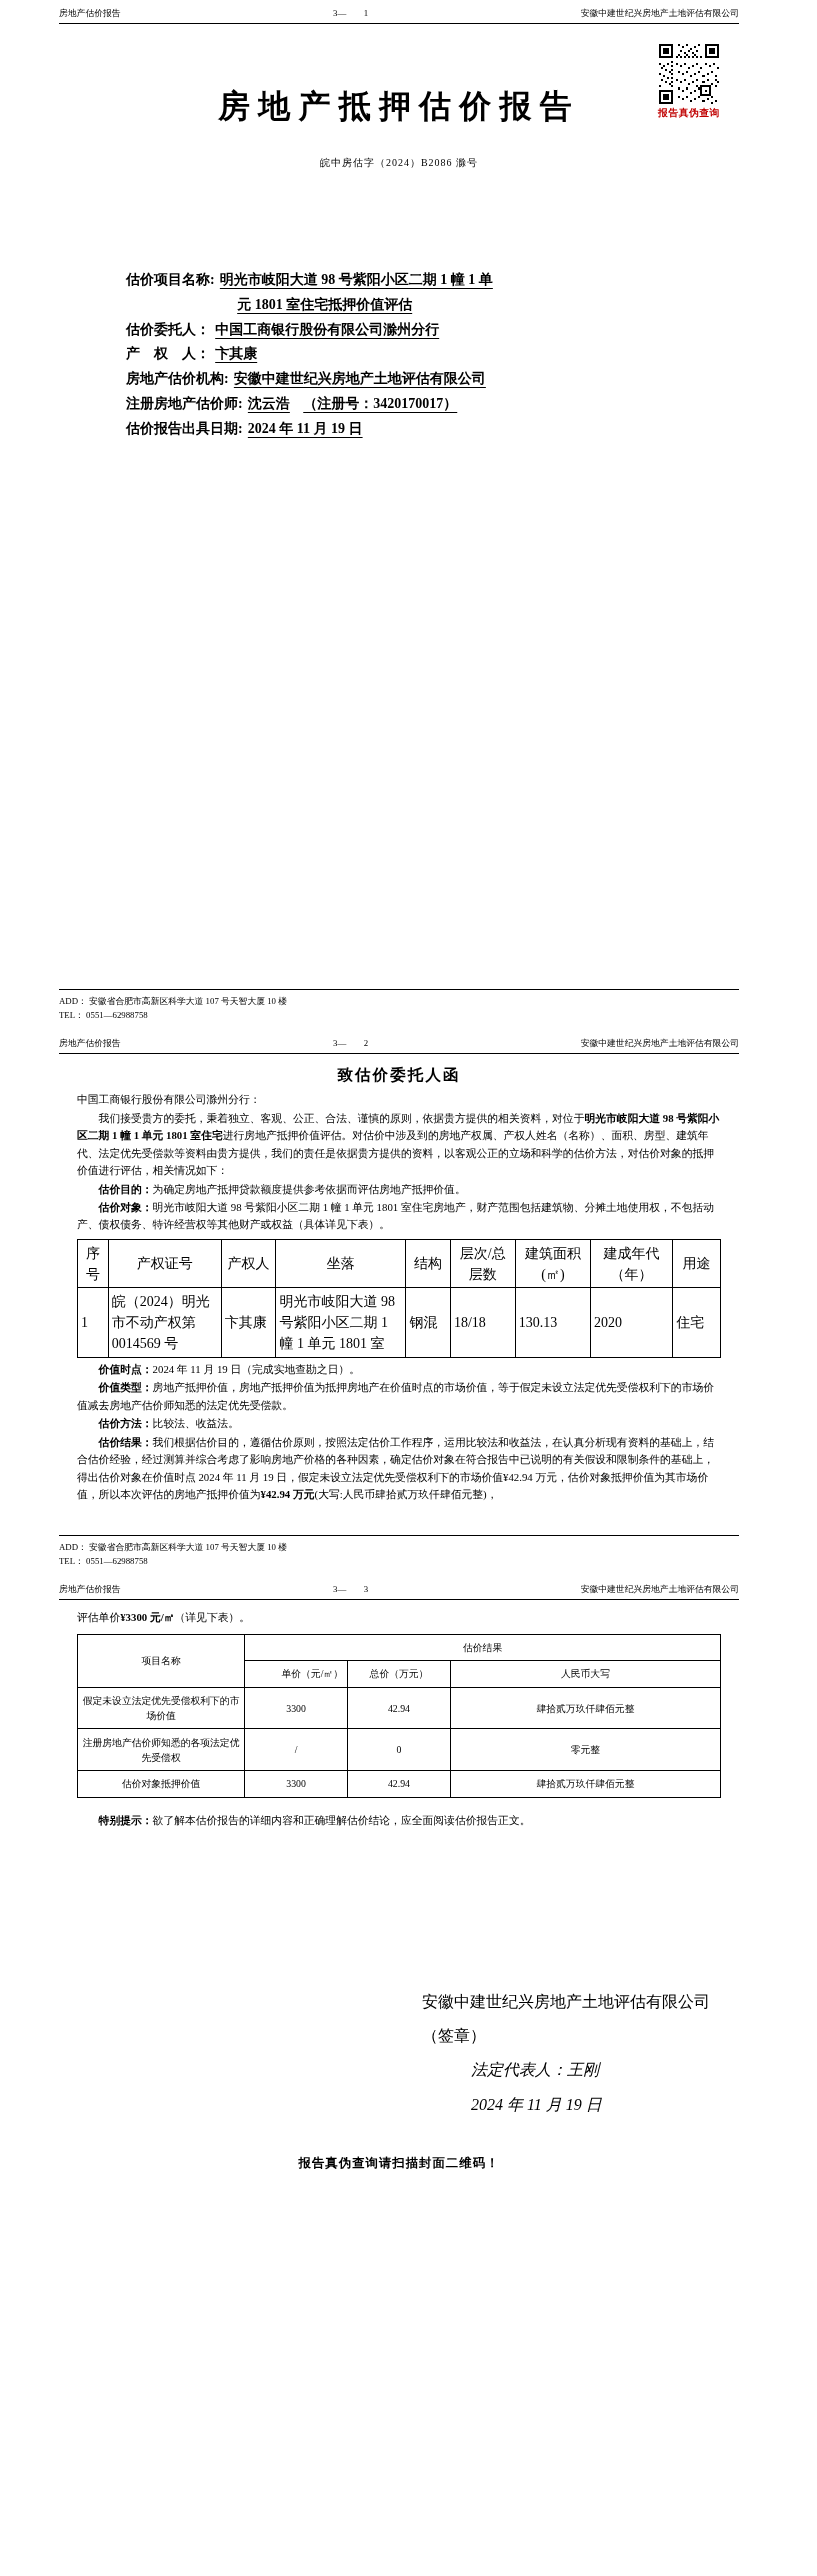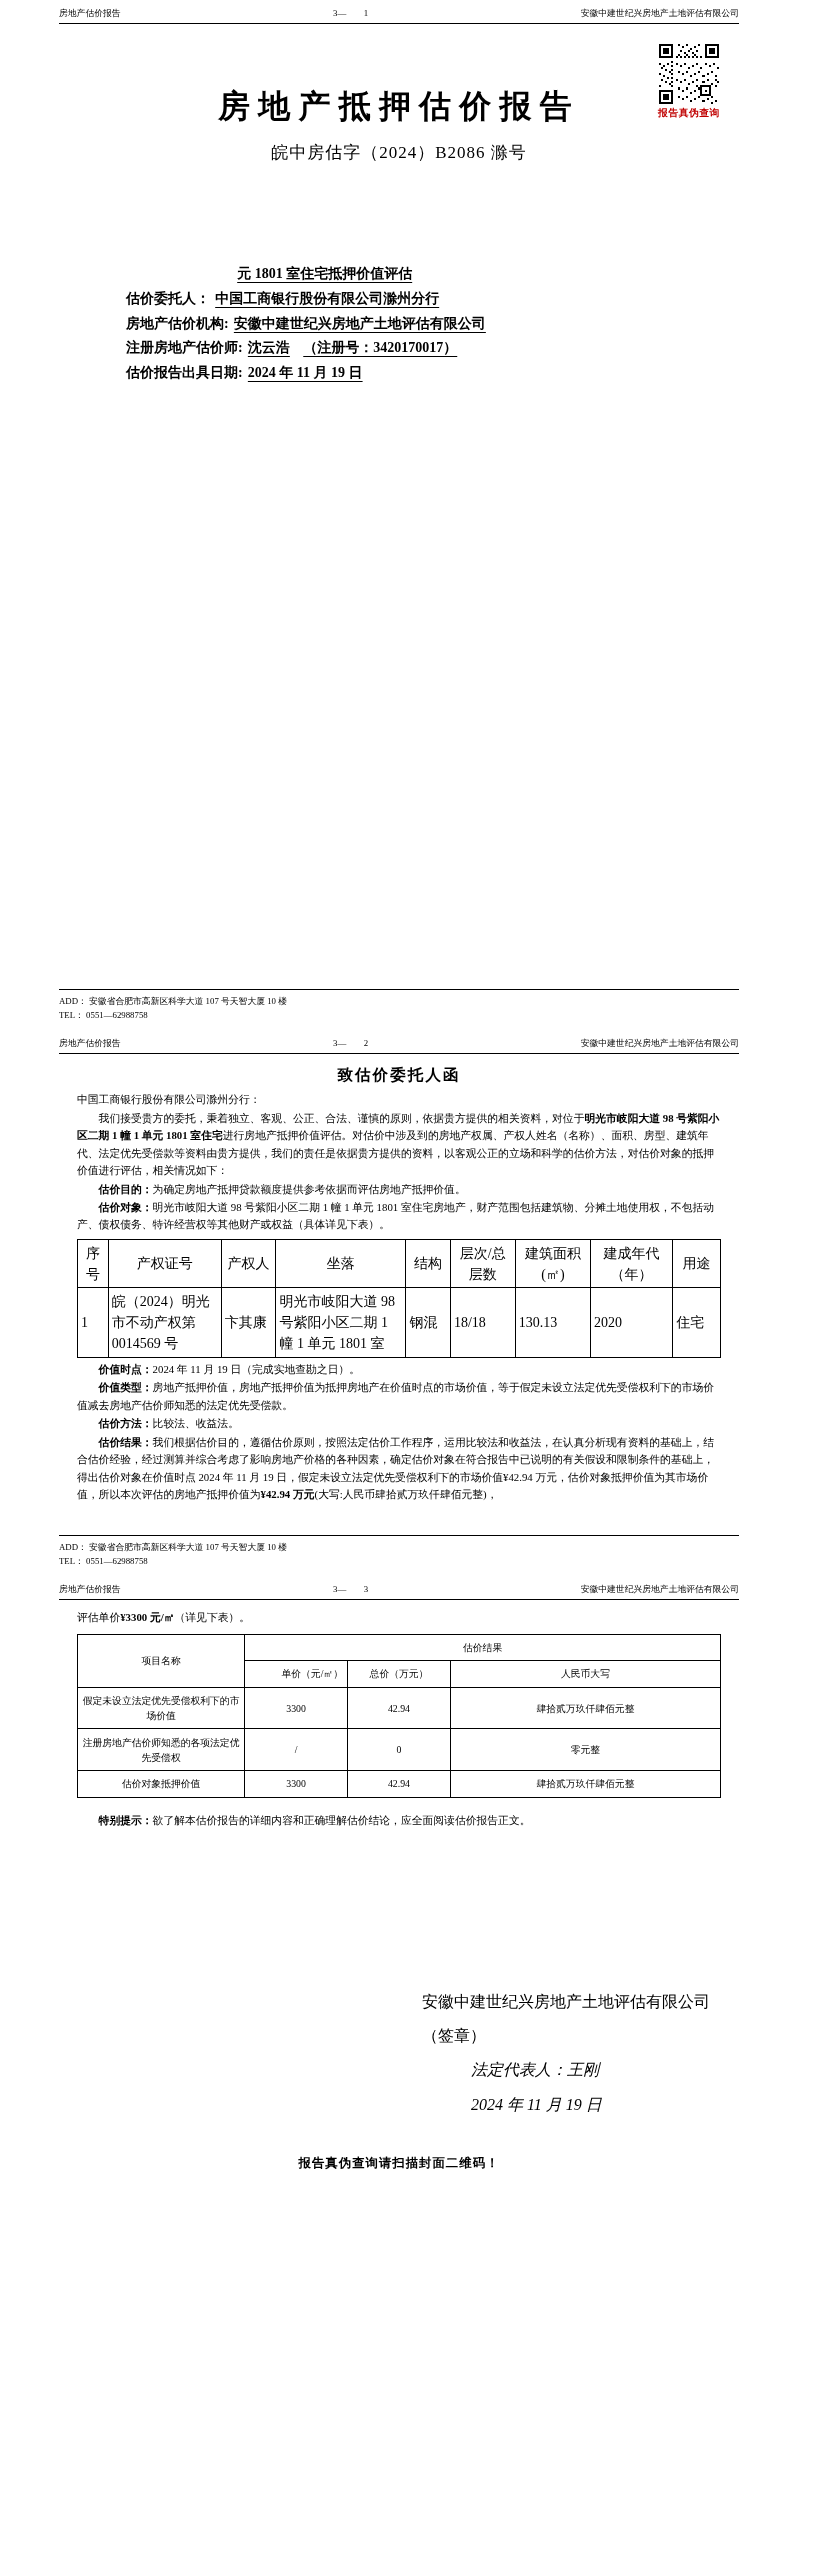--- a/index.html
+++ b/index.html
@@ -33,21 +33,21 @@
   }
 
   
   .qr-wrap { position:absolute; top:44px; right:77px; width:64px; text-align:center; }
   .qr-wrap svg { display:block; margin:0 auto; background:#fff; }
   .qr-caption { margin-top:2.6px; font-size:9.8px; font-weight:700; color:#c00000; letter-spacing:0.5px; }
   .cover-title {
     margin:61px 0 0 0; text-align:center;
     font-size:32px; font-weight:700; letter-spacing:8.2px;
   }
-  .cover-docno { margin-top:12px; text-align:center; font-size:17px; letter-spacing:1px; }
+  .cover-docno { margin-top:27px; text-align:center; font-size:10px; letter-spacing:1px; }
   .cover-form {
     margin:98px auto 0; width:546px;
     font-size:14px; font-weight:700; line-height:1.78;
   }
   .cover-form .row { white-space:nowrap; }
   .cover-form .cont { padding-left:106px; }
   .cover-form .cont2 { padding-left:126px; }
   .u { text-decoration:underline; text-underline-offset:4.1px; text-decoration-thickness:0.8px; padding:0 5.2px; }
   .gapL { margin-left:13.4px; }
 
@@ -118,25 +118,31 @@
         <path fill="#000" d="M8 6h1v1H8zM10 6h1v1h-1zM12 6h1v1h-1zM14 6h1v1h-1zM16 6h1v1h-1zM18 6h1v1h-1zM20 6h1v1h-1zM6 8h1v1H6zM6 10h1v1H6zM6 12h1v1H6zM6 14h1v1H6zM6 16h1v1H6zM6 18h1v1H6zM6 20h1v1H6zM9 0h1v1H9zM11 1h1v1h-1zM13 0h1v1h-1zM15 2h1v1h-1zM17 1h1v1h-1zM19 0h1v1h-1zM10 3h1v1h-1zM12 4h1v1h-1zM14 3h1v1h-1zM16 4h1v1h-1zM18 3h1v1h-1zM9 5h1v1H9zM13 5h1v1h-1zM17 5h1v1h-1zM0 9h1v1H0zM2 10h1v1H2zM4 9h1v1H4zM1 11h1v1H1zM3 12h1v1H3zM5 13h1v1H5zM0 14h1v1H0zM2 15h1v1H2zM4 16h1v1H4zM1 17h1v1H1zM3 18h1v1H3zM5 19h1v1H5zM0 20h1v1H0zM8 9h1v1H8zM10 10h1v1h-1zM12 9h1v1h-1zM14 11h1v1h-1zM16 10h1v1h-1zM18 9h1v1h-1zM20 11h1v1h-1zM22 9h1v1h-1zM24 10h1v1h-1zM26 9h1v1h-1zM28 11h1v1h-1zM9 13h1v1H9zM11 14h1v1h-1zM13 13h1v1h-1zM15 15h1v1h-1zM17 14h1v1h-1zM19 13h1v1h-1zM21 15h1v1h-1zM23 14h1v1h-1zM25 13h1v1h-1zM27 15h1v1h-1zM8 17h1v1H8zM10 18h1v1h-1zM12 17h1v1h-1zM14 19h1v1h-1zM16 18h1v1h-1zM18 17h1v1h-1zM21 18h1v1h-1zM23 17h1v1h-1zM25 19h1v1h-1zM27 17h1v1h-1zM9 21h1v1H9zM11 22h1v1h-1zM13 21h1v1h-1zM15 23h1v1h-1zM17 22h1v1h-1zM19 21h1v1h-1zM9 25h1v1H9zM11 26h1v1h-1zM13 25h1v1h-1zM15 27h1v1h-1zM17 26h1v1h-1zM19 25h1v1h-1zM21 27h1v1h-1zM23 26h1v1h-1zM25 25h1v1h-1zM27 27h1v1h-1zM25 28h1v1h-1zM28 18h1v1h-1zM27 20h1v1h-1zM18 20h1v1h-1z"></path>
       </svg>
     </span>
     <div class="qr-caption">报告真伪查询</div>
   </div>
 
   <h1 class="cover-title">房地产抵押估价报告</h1>
   <div class="cover-docno">皖中房估字（2024）B2086 滁号</div>
 
   <div class="cover-form">
+    <div class="row">
+      <span>估价项目名称:</span><span class="u">明光市岐阳大道 98 号紫阳小区二期 1 幢 1 单</span>
+    </div>
     <div class="row cont">
       <span class="u">元 1801 室住宅抵押价值评估</span>
     </div>
     <div class="row">
       <span>估价委托人：</span><span class="u">中国工商银行股份有限公司滁州分行</span>
+    </div>
+    <div class="row">
+      <span>产　权　人：</span><span class="u">卞其康</span>
     </div>
     <div class="row">
       <span>房地产估价机构:</span><span class="u">安徽中建世纪兴房地产土地评估有限公司</span>
     </div>
     <div class="row">
       <span>注册房地产估价师:</span><span class="u"><span>沈云浩</span><span class="gapL">（注册号：3420170017）</span></span>
     </div>
     <div class="row">
       <span>估价报告出具日期:</span><span class="u">2024 年 11 月 19 日</span>
     </div>

